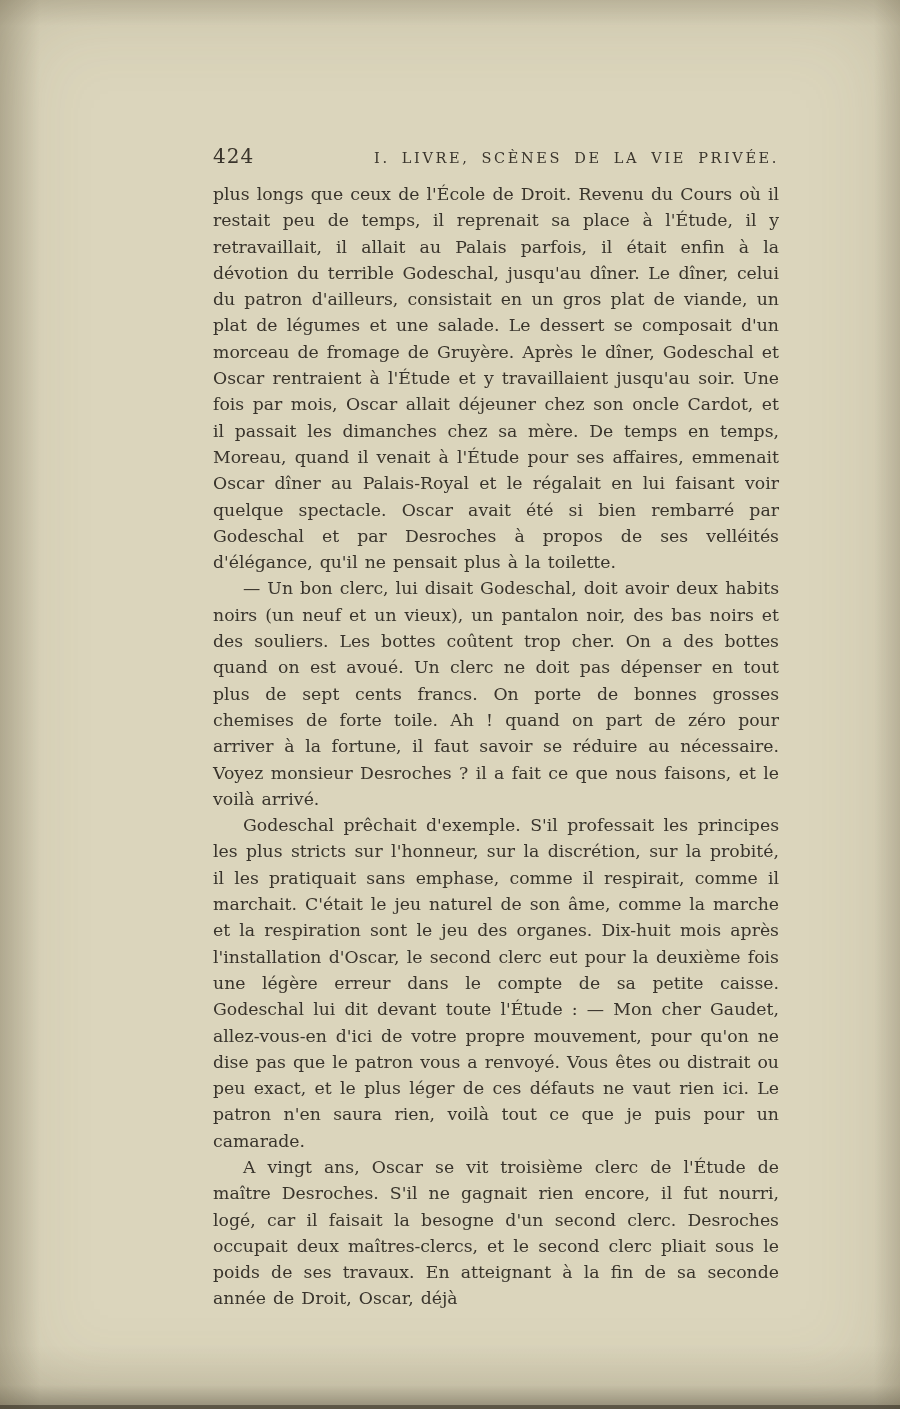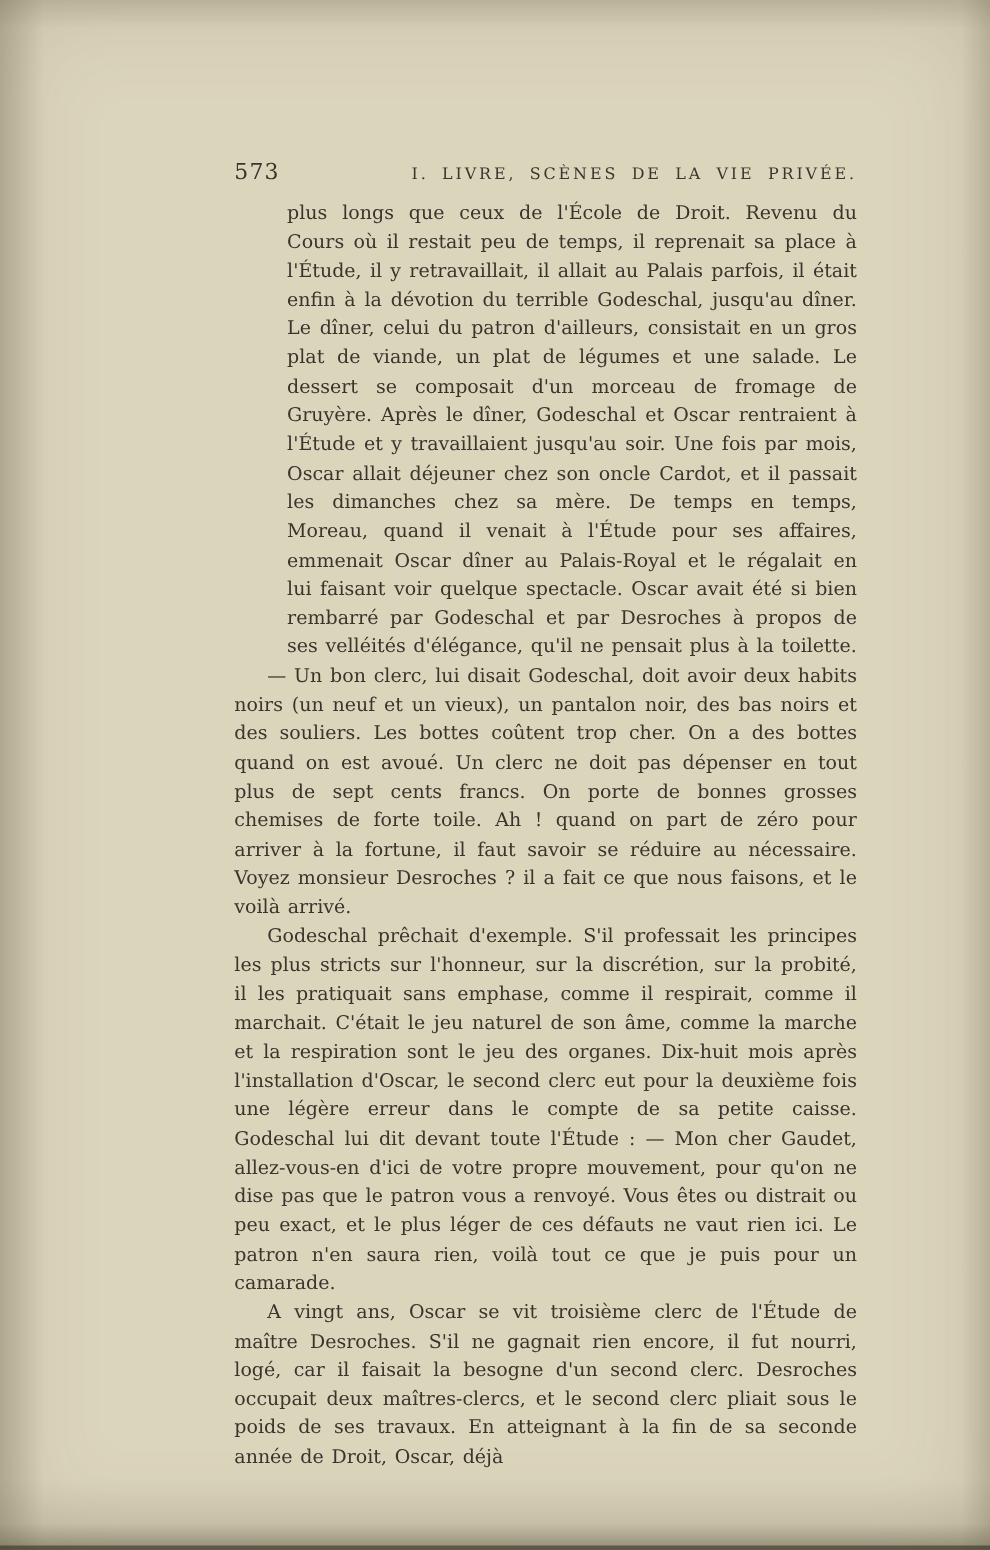--- a/index.html
+++ b/index.html
@@ -63,29 +63,28 @@
     text-align: justify;
     color: #39342c;
     word-spacing: 1.5px;
   }
   .body p {
     margin: 0;
     text-indent: 30px;
   }
   .body p.cont {
     text-indent: 0;
-    margin-left: 48px;
   }
 </style>
 </head>
 <body>
 
 <div class="scan">
   <div class="header">
-    <span class="pagenum">573</span>
+    <span class="pagenum">424</span>
     <span class="running">I. LIVRE, SCÈNES DE LA VIE PRIVÉE.</span>
   </div>
   <div class="body">
     <p class="cont">plus longs que ceux de l'École de Droit. Revenu du Cours où il restait peu de temps, il reprenait sa place à l'Étude, il y retravaillait, il allait au Palais parfois, il était enfin à la dévotion du terrible Godeschal, jusqu'au dîner. Le dîner, celui du patron d'ailleurs, consistait en un gros plat de viande, un plat de légumes et une salade. Le dessert se composait d'un morceau de fromage de Gruyère. Après le dîner, Godeschal et Oscar rentraient à l'Étude et y travaillaient jusqu'au soir. Une fois par mois, Oscar allait déjeuner chez son oncle Cardot, et il passait les dimanches chez sa mère. De temps en temps, Moreau, quand il venait à l'Étude pour ses affaires, emmenait Oscar dîner au Palais-Royal et le régalait en lui faisant voir quelque spectacle. Oscar avait été si bien rembarré par Godeschal et par Desroches à propos de ses velléités d'élégance, qu'il ne pensait plus à la toilette.</p>
     <p>— Un bon clerc, lui disait Godeschal, doit avoir deux habits noirs (un neuf et un vieux), un pantalon noir, des bas noirs et des souliers. Les bottes coûtent trop cher. On a des bottes quand on est avoué. Un clerc ne doit pas dépenser en tout plus de sept cents francs. On porte de bonnes grosses chemises de forte toile. Ah ! quand on part de zéro pour arriver à la fortune, il faut savoir se réduire au nécessaire. Voyez monsieur Desroches ? il a fait ce que nous faisons, et le voilà arrivé.</p>
     <p>Godeschal prêchait d'exemple. S'il professait les principes les plus stricts sur l'honneur, sur la discrétion, sur la probité, il les pratiquait sans emphase, comme il respirait, comme il marchait. C'était le jeu naturel de son âme, comme la marche et la respiration sont le jeu des organes. Dix-huit mois après l'installation d'Oscar, le second clerc eut pour la deuxième fois une légère erreur dans le compte de sa petite caisse. Godeschal lui dit devant toute l'Étude : — Mon cher Gaudet, allez-vous-en d'ici de votre propre mouvement, pour qu'on ne dise pas que le patron vous a renvoyé. Vous êtes ou distrait ou peu exact, et le plus léger de ces défauts ne vaut rien ici. Le patron n'en saura rien, voilà tout ce que je puis pour un camarade.</p>
     <p>A vingt ans, Oscar se vit troisième clerc de l'Étude de maître Desroches. S'il ne gagnait rien encore, il fut nourri, logé, car il faisait la besogne d'un second clerc. Desroches occupait deux maîtres-clercs, et le second clerc pliait sous le poids de ses travaux. En atteignant à la fin de sa seconde année de Droit, Oscar, déjà</p>
   </div>
 </div>
 

